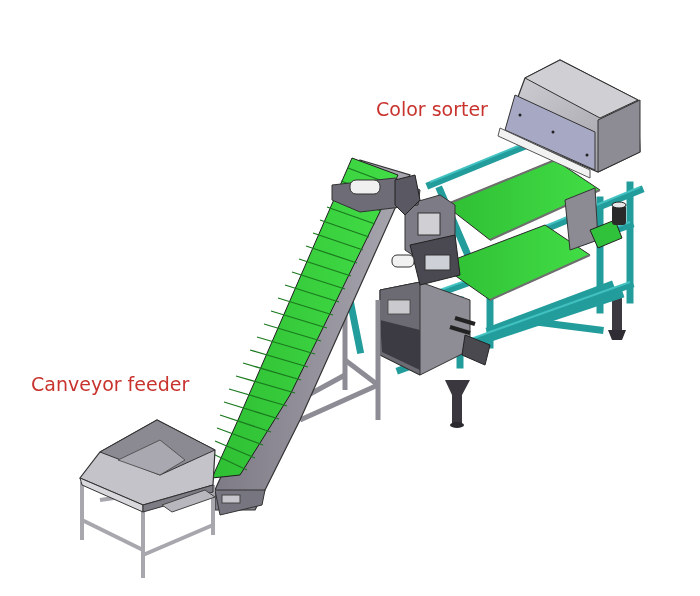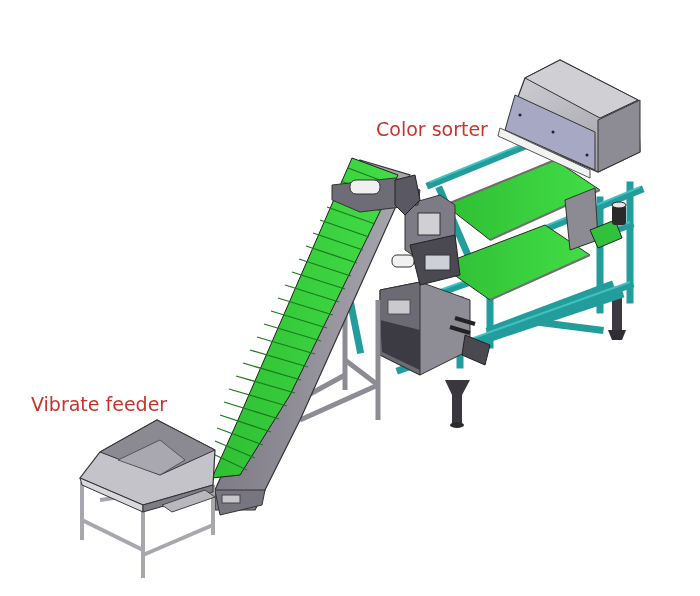--- a/index.html
+++ b/index.html
@@ -1,20 +1,20 @@
 <!DOCTYPE html>
 <html><head>
 <meta charset="utf-8">
 <style>
   html, body { margin: 0; padding: 0; background: #ffffff; }
   body { width: 700px; height: 596px; position: relative; overflow: hidden;
          font-family: "DejaVu Sans", sans-serif; }
   #stage { position: absolute; left: 0; top: 0; width: 700px; height: 596px; }
   .label { position: absolute; color: #c8332e; font-size: 19px; white-space: nowrap;
-           font-family: "DejaVu Sans", sans-serif; letter-spacing: 0px; margin-top: 20px; }
+           font-family: "DejaVu Sans", sans-serif; letter-spacing: 0px; }
   #lbl-sorter { left: 376px; top: 98px; }
   #lbl-conveyor { left: 191px; top: 249px; }
   #lbl-feeder { left: 31px; top: 373px; }
 </style>
 </head>
 <body>
 
 <div id="stage">
   <svg width="700" height="596" viewBox="0 0 700 596">
     <defs>
@@ -184,14 +184,14 @@
         <polygon points="118,460 160,440 185,460 160,475" fill="#a9a8b0" stroke="#444" stroke-width="0.8"></polygon>
         <polygon points="80,478 143,505 143,512 82,485" fill="#d9d8dd" stroke="#333" stroke-width="1"></polygon>
         <polygon points="143,505 213,485 213,492 143,512" fill="#7d7c85" stroke="#333" stroke-width="1"></polygon>
       </g>
 
       <polygon points="162,505 205,490 215,497 172,512" fill="#b8b7be" stroke="#444"></polygon>
     </g>
   </svg>
 
   <div id="lbl-sorter" class="label">Color sorter</div>
-  <div id="lbl-feeder" class="label">Vibrate feeder</div>
+  <div id="lbl-feeder" class="label">Canveyor feeder</div>
 </div>
 
 </body></html>

